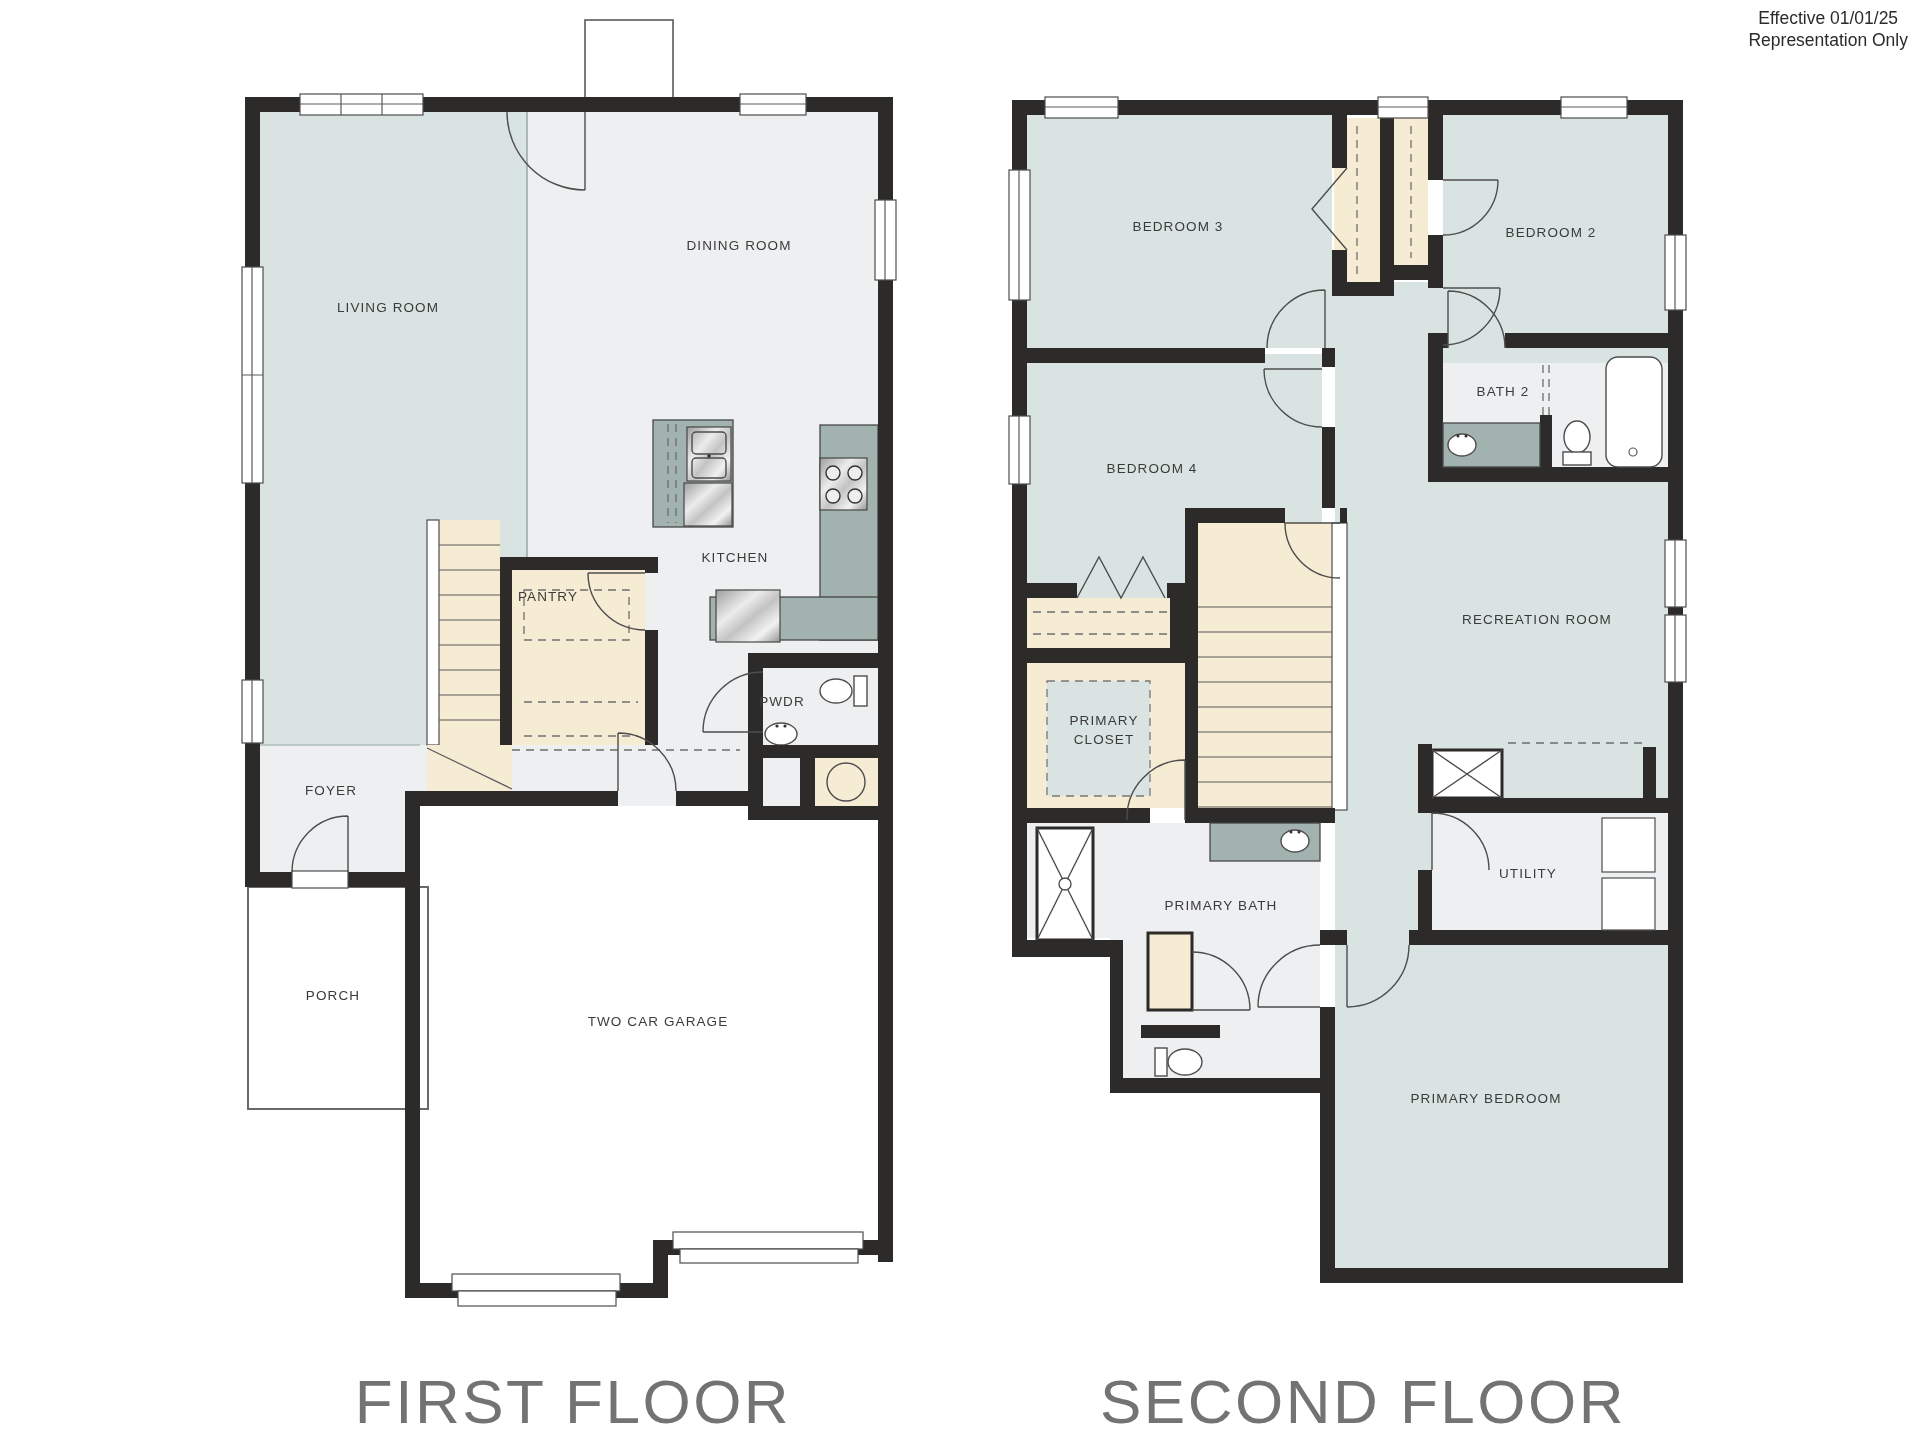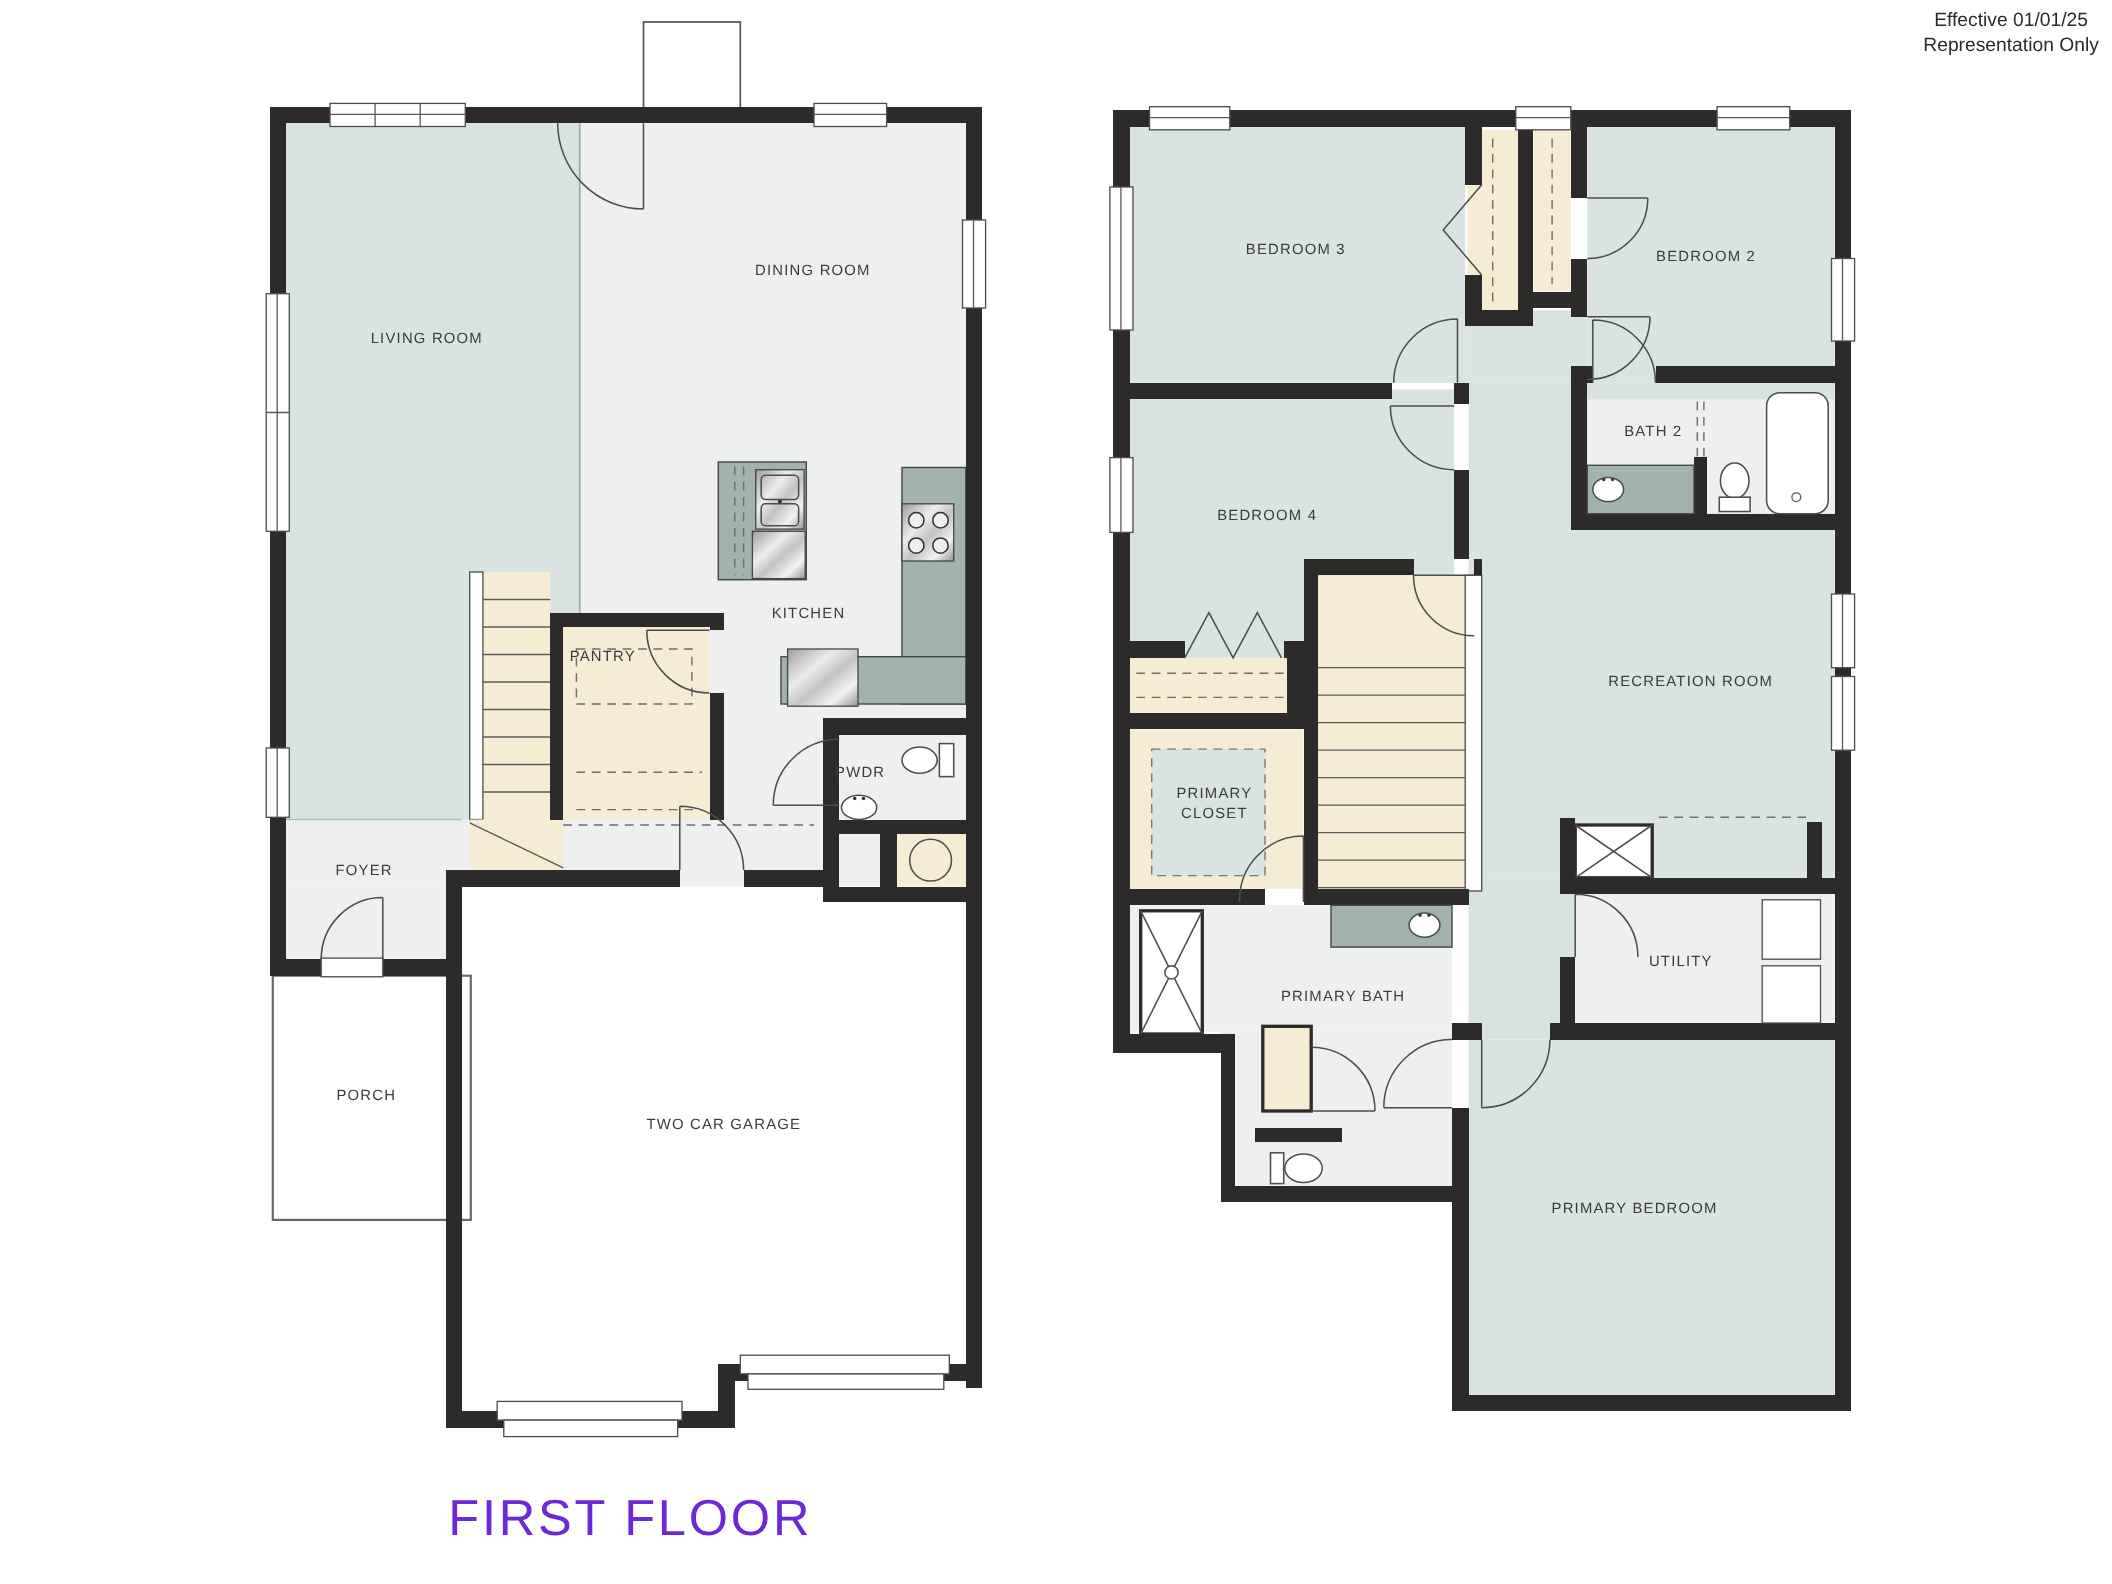--- a/index.html
+++ b/index.html
@@ -13,22 +13,22 @@
   .dashf{stroke-dasharray:8 6;}
   .win{fill:#ffffff;stroke:#4d4d4d;stroke-width:1.2;}
   .lbl{font-family:"Liberation Sans",sans-serif;font-size:13.5px;letter-spacing:1.1px;
        fill:#3b3b3b;text-anchor:middle;}
   .fill-teal{fill:#d9e4e2;}
   .fill-gray{fill:#edeff0;}
   .fill-beige{fill:#f6ecd4;}
   .fill-counter{fill:#a2b2af;stroke:#474747;stroke-width:1.3;}
   .fixt{fill:#ffffff;stroke:#4d4d4d;stroke-width:1.4;}
   .steelbox{fill:url(#steel);stroke:#474747;stroke-width:1.2;}
-  .title{position:absolute;font-size:46px;letter-spacing:2.5px;color:#6d28d9;
-         font-weight:500;transform:translateX(-50%);white-space:nowrap;}
+  .title{position:absolute;font-size:62px;letter-spacing:2.5px;color:#737373;
+         font-weight:500;transform:translateX(-50%);white-space:nowrap;margin-top:14px;}
   .disclaimer{position:absolute;right:12px;top:8px;text-align:center;font-size:17.5px;
               color:#2b2b2b;line-height:1.25;}
 </style>
 </head>
 <body>
 
 <div id="canvas">
 
 <svg id="plan-svg" width="1920" height="1440" viewBox="0 0 1920 1440">
   <defs>
@@ -352,18 +352,19 @@
       <text class="lbl" x="1104" y="725">PRIMARY</text>
       <text class="lbl" x="1104" y="744">CLOSET</text>
       <text class="lbl" x="1221" y="910">PRIMARY BATH</text>
       <text class="lbl" x="1528" y="878">UTILITY</text>
       <text class="lbl" x="1486" y="1103">PRIMARY BEDROOM</text>
     </g>
   </g>
 </svg>
 
 <div class="title" style="left:573px;top:1352px;">FIRST FLOOR</div>
+<div class="title" style="left:1363px;top:1352px;">SECOND FLOOR</div>
 <div class="disclaimer">
   <div>Effective 01/01/25</div>
   <div>Representation Only</div>
 </div>
 
 </div>
 
 </body></html>

